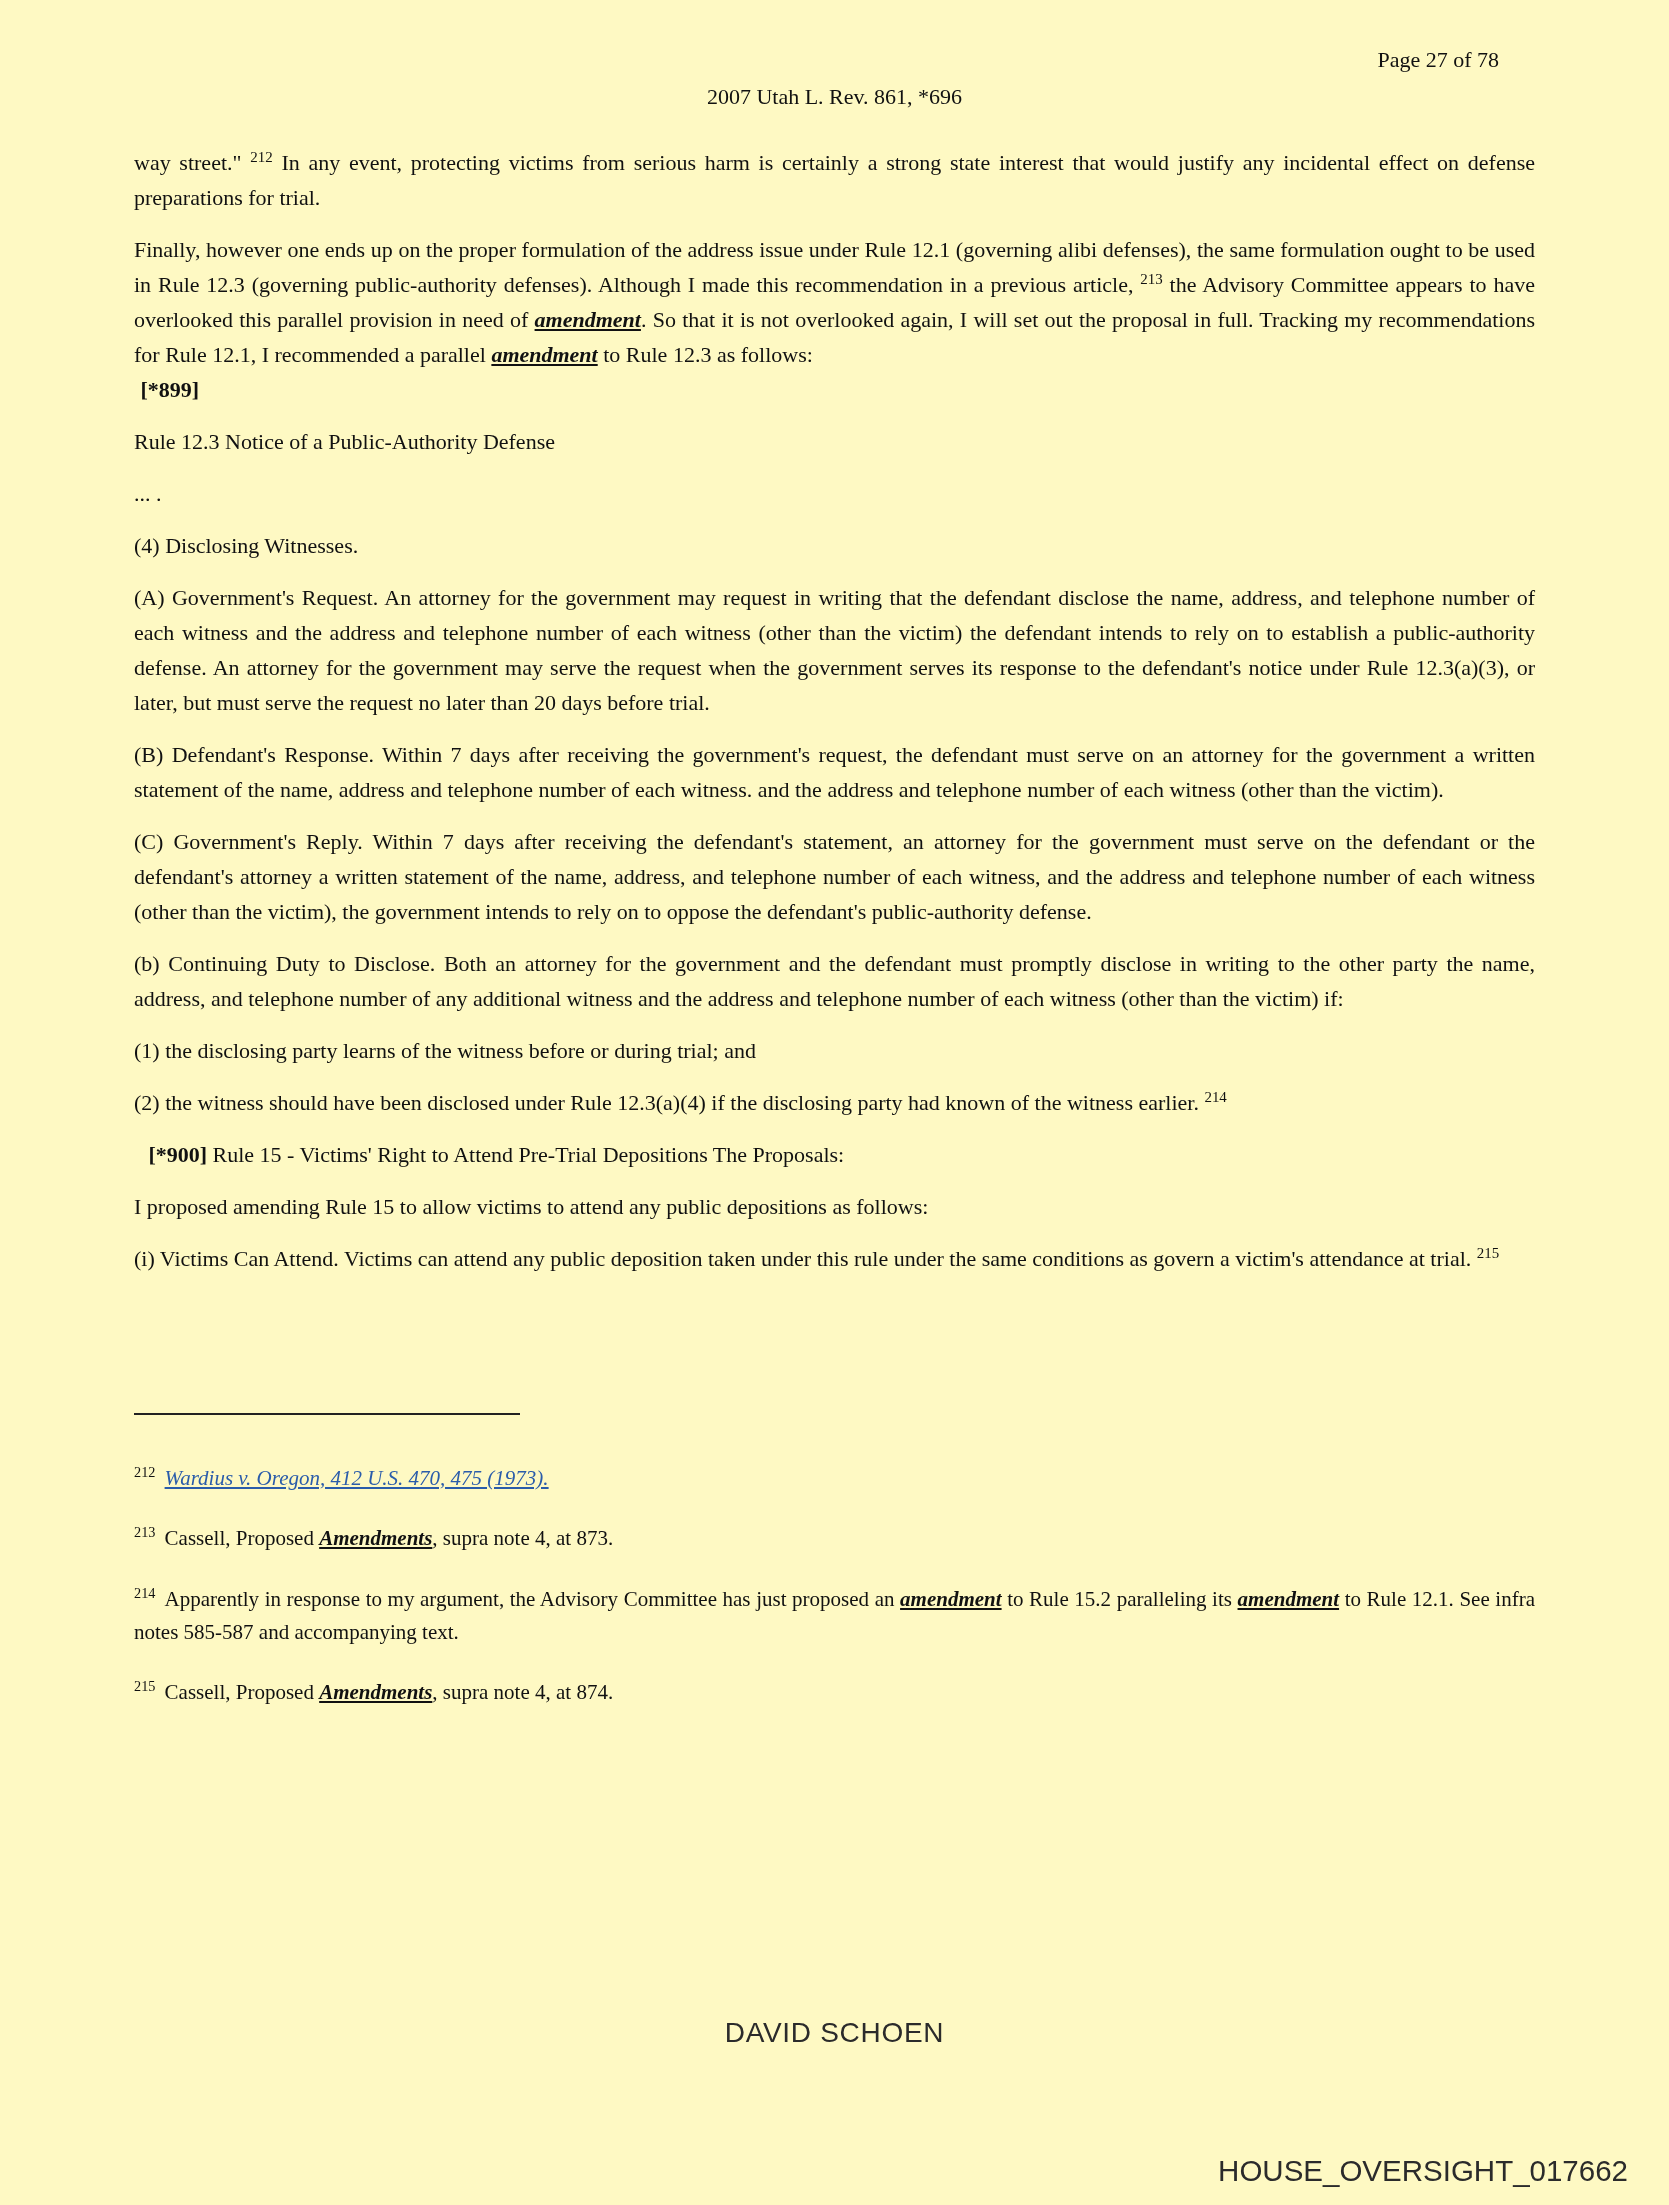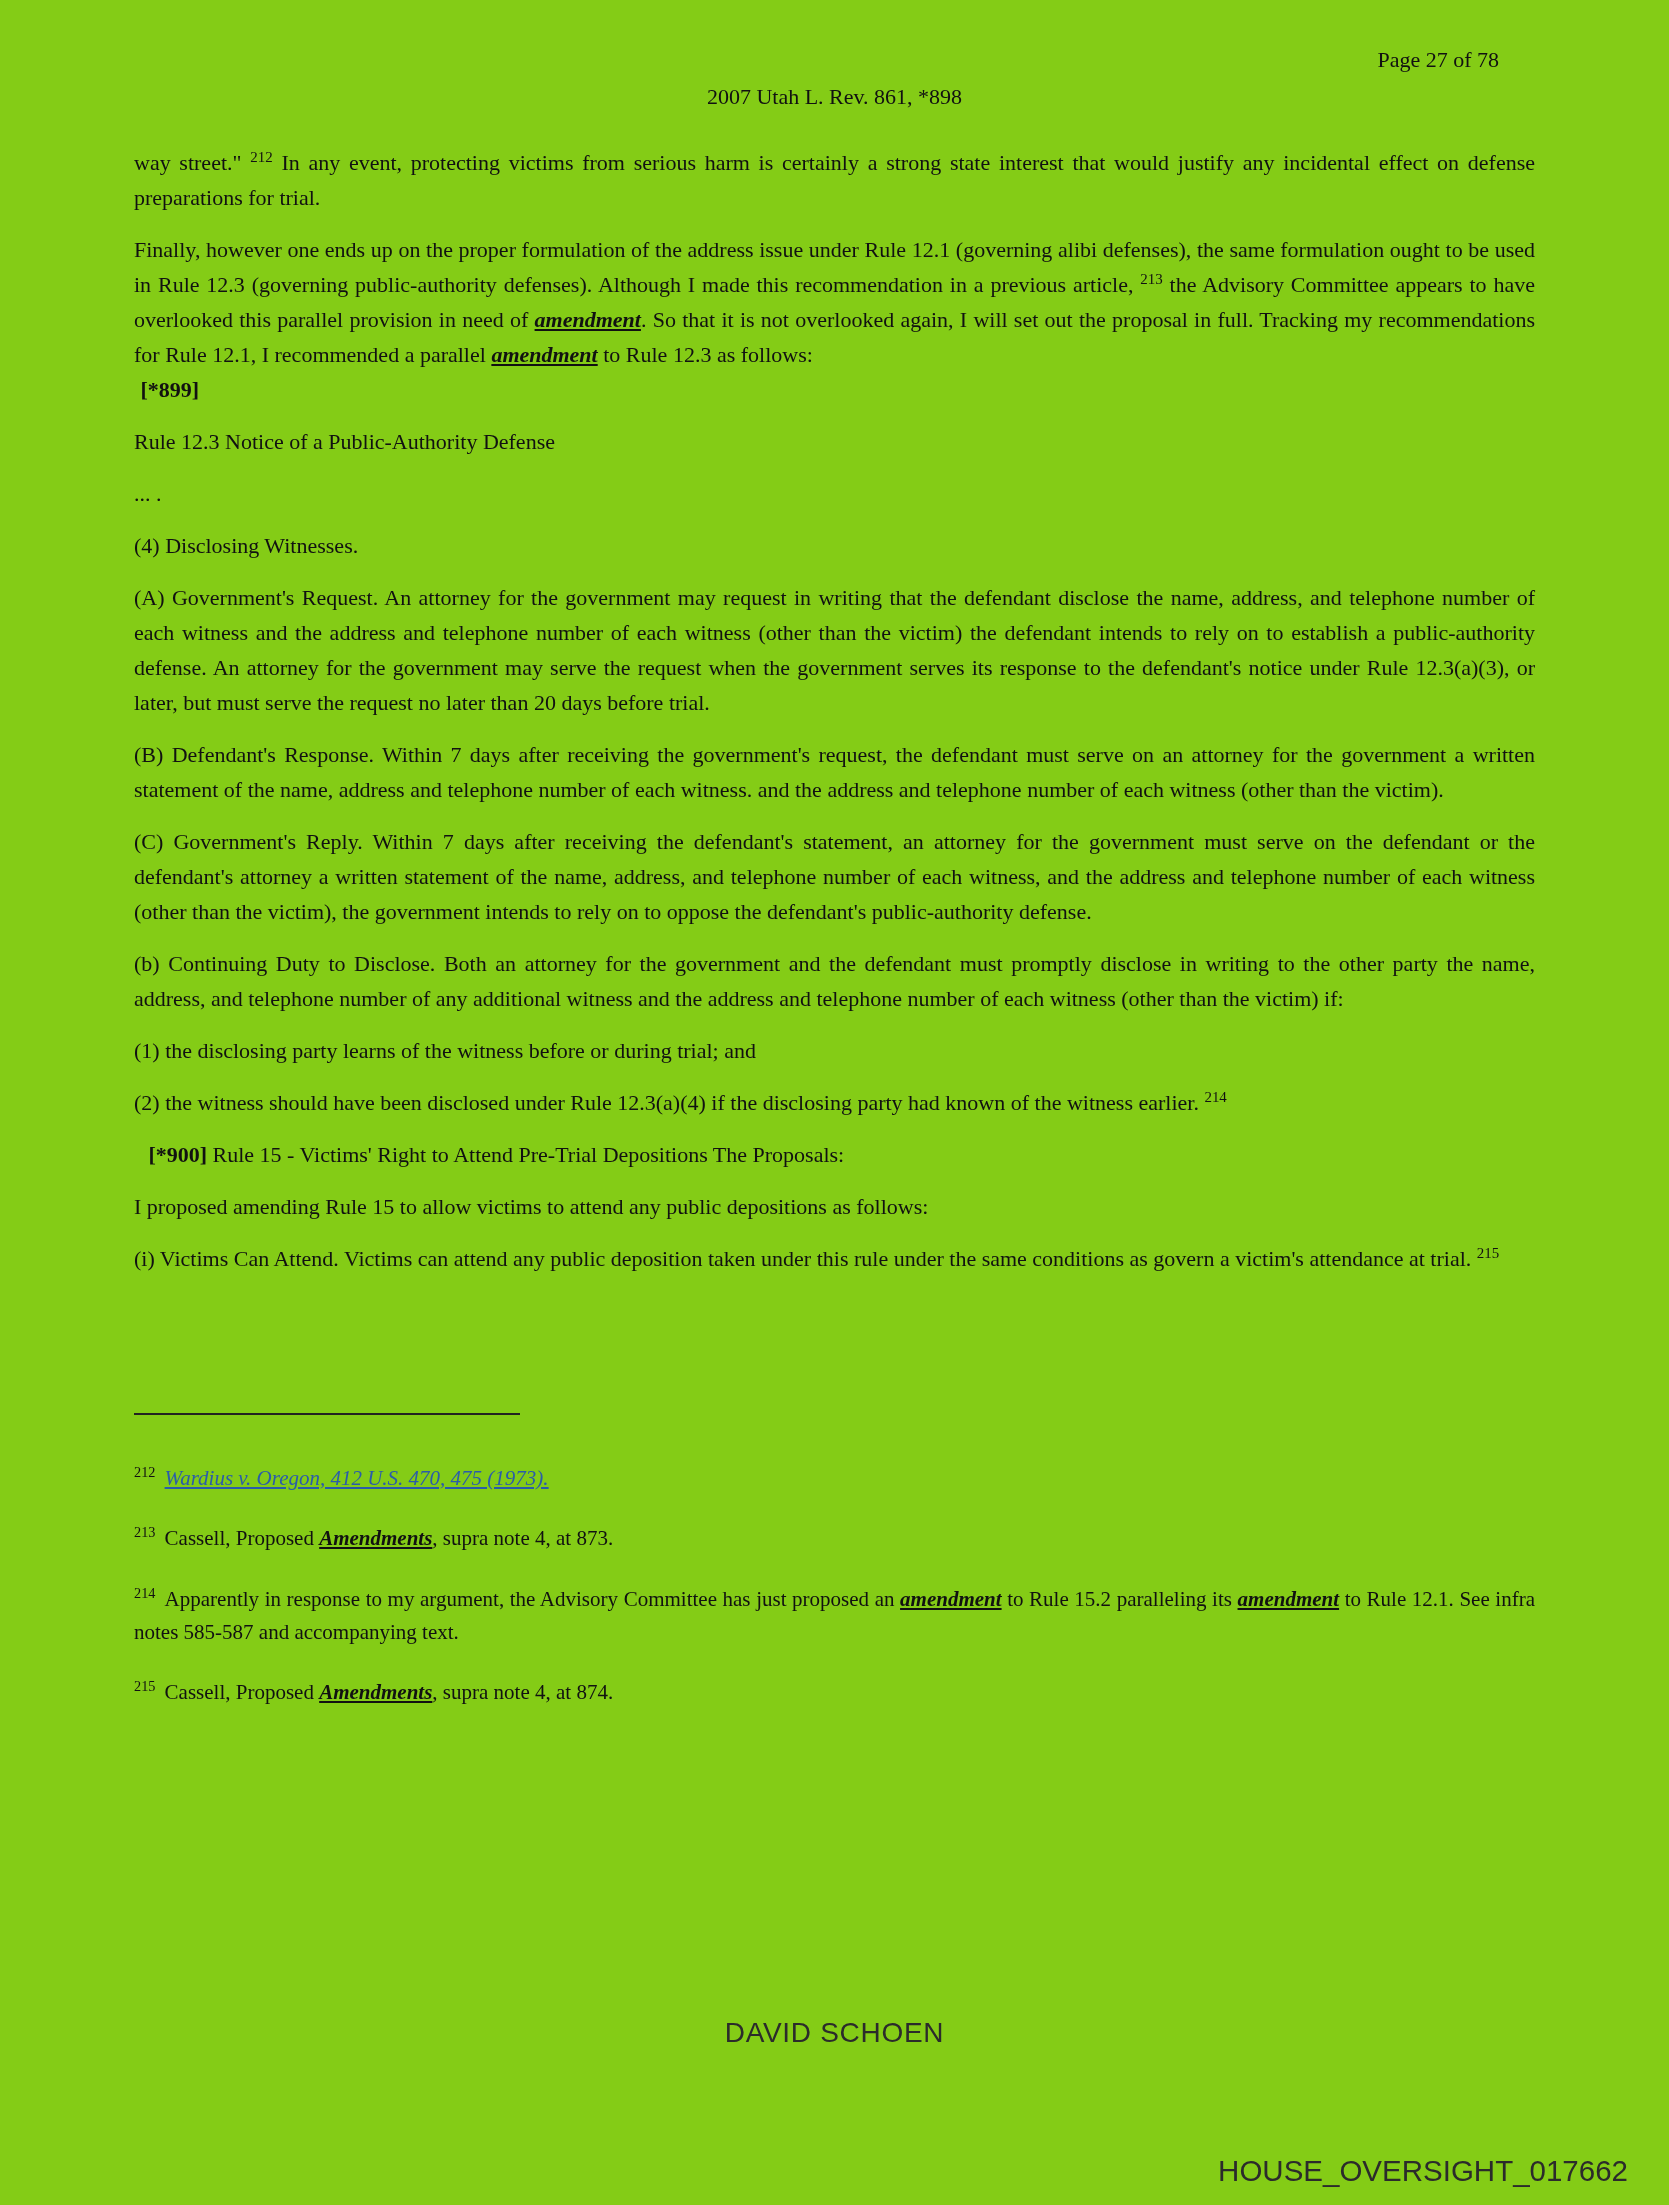--- a/index.html
+++ b/index.html
@@ -7,21 +7,21 @@
   body {
     width: 1669px;
     height: 2205px;
     font-family: "Liberation Serif", serif;
     color: #111111;
   }
   .page {
     position: relative;
     width: 1669px;
     height: 2205px;
-    background: #84cc16;
+    background: #fef9c3;
     overflow: hidden;
   }
   .content {
     padding: 47px 134px 0 134px;
   }
   .page-indicator {
     text-align: right;
     padding-right: 36px;
     font-size: 22px;
     line-height: 26px;
@@ -92,21 +92,21 @@
     font-size: 29.5px;
     color: #2b2b2b;
   }
 </style>
 </head>
 <body>
 
 <div class="page">
   <div class="content">
     <div class="page-indicator">Page 27 of 78</div>
-    <div class="citation">2007 Utah L. Rev. 861, *898</div>
+    <div class="citation">2007 Utah L. Rev. 861, *696</div>
     <div class="body-text">
         <p class="para"><span class="seg-n">way street." </span><sup class="seg-sup">212</sup><span class="seg-n"> In any event, protecting victims from serious harm is certainly a strong state interest that would justify any incidental effect on defense preparations for trial.</span></p>
         <p class="para"><span class="seg-n">Finally, however one ends up on the proper formulation of the address issue under Rule 12.1 (governing alibi defenses), the same formulation ought to be used in Rule 12.3 (governing public-authority defenses). Although I made this recommendation in a previous article, </span><sup class="seg-sup">213</sup><span class="seg-n"> the Advisory Committee appears to have overlooked this parallel provision in need of </span><span class="seg-em">amendment</span><span class="seg-n">. So that it is not overlooked again, I will set out the proposal in full. Tracking my recommendations for Rule 12.1, I recommended a parallel </span><span class="seg-em">amendment</span><span class="seg-n"> to Rule 12.3 as follows:</span></p>
         <p class="para tight"><span class="seg-b">[*899]</span></p>
         <p class="para"><span class="seg-n">Rule 12.3 Notice of a Public-Authority Defense</span></p>
         <p class="para"><span class="seg-n">... .</span></p>
         <p class="para"><span class="seg-n">(4) Disclosing Witnesses.</span></p>
         <p class="para"><span class="seg-n">(A) Government's Request. An attorney for the government may request in writing that the defendant disclose the name, address, and telephone number of each witness and the address and telephone number of each witness (other than the victim) the defendant intends to rely on to establish a public-authority defense. An attorney for the government may serve the request when the government serves its response to the defendant's notice under Rule 12.3(a)(3), or later, but must serve the request no later than 20 days before trial.</span></p>
         <p class="para"><span class="seg-n">(B) Defendant's Response. Within 7 days after receiving the government's request, the defendant must serve on an attorney for the government a written statement of the name, address and telephone number of each witness. and the address and telephone number of each witness (other than the victim).</span></p>
         <p class="para"><span class="seg-n">(C) Government's Reply. Within 7 days after receiving the defendant's statement, an attorney for the government must serve on the defendant or the defendant's attorney a written statement of the name, address, and telephone number of each witness, and the address and telephone number of each witness (other than the victim), the government intends to rely on to oppose the defendant's public-authority defense.</span></p>

